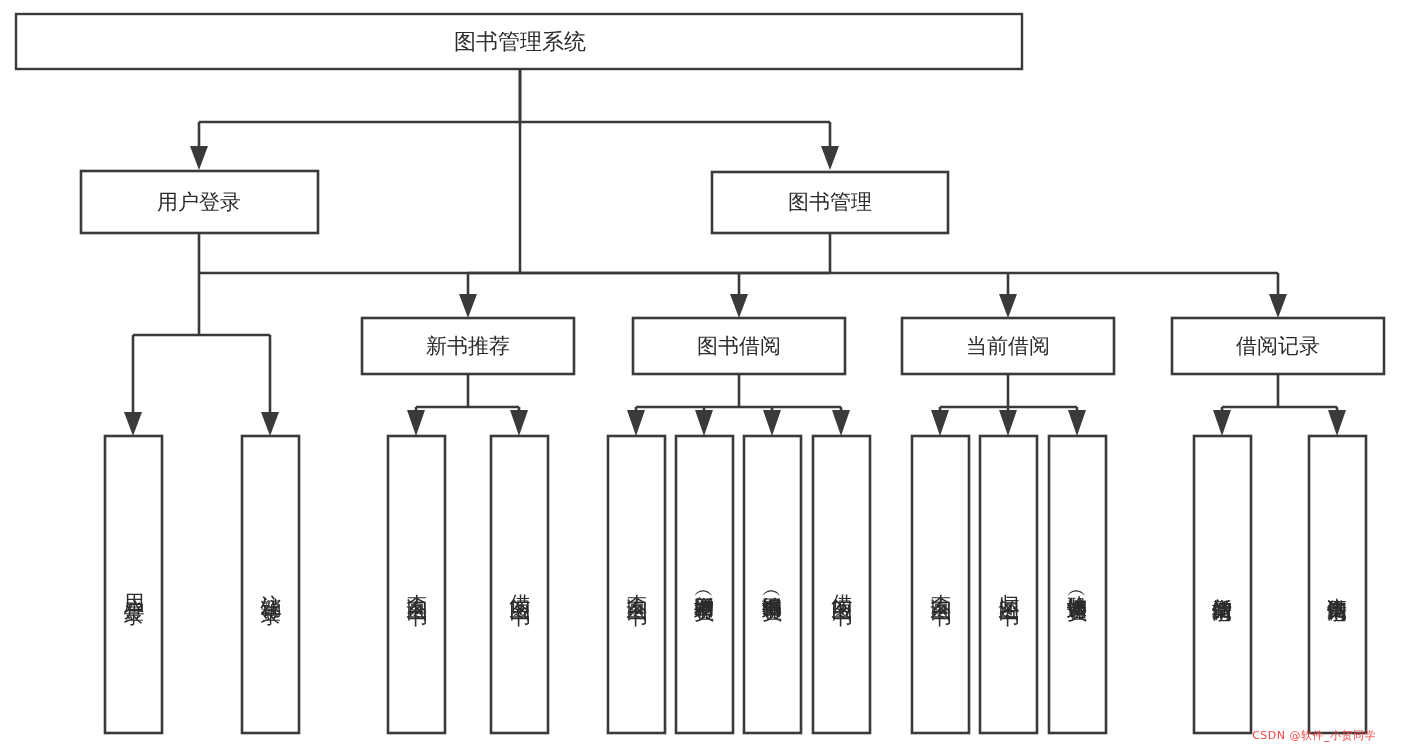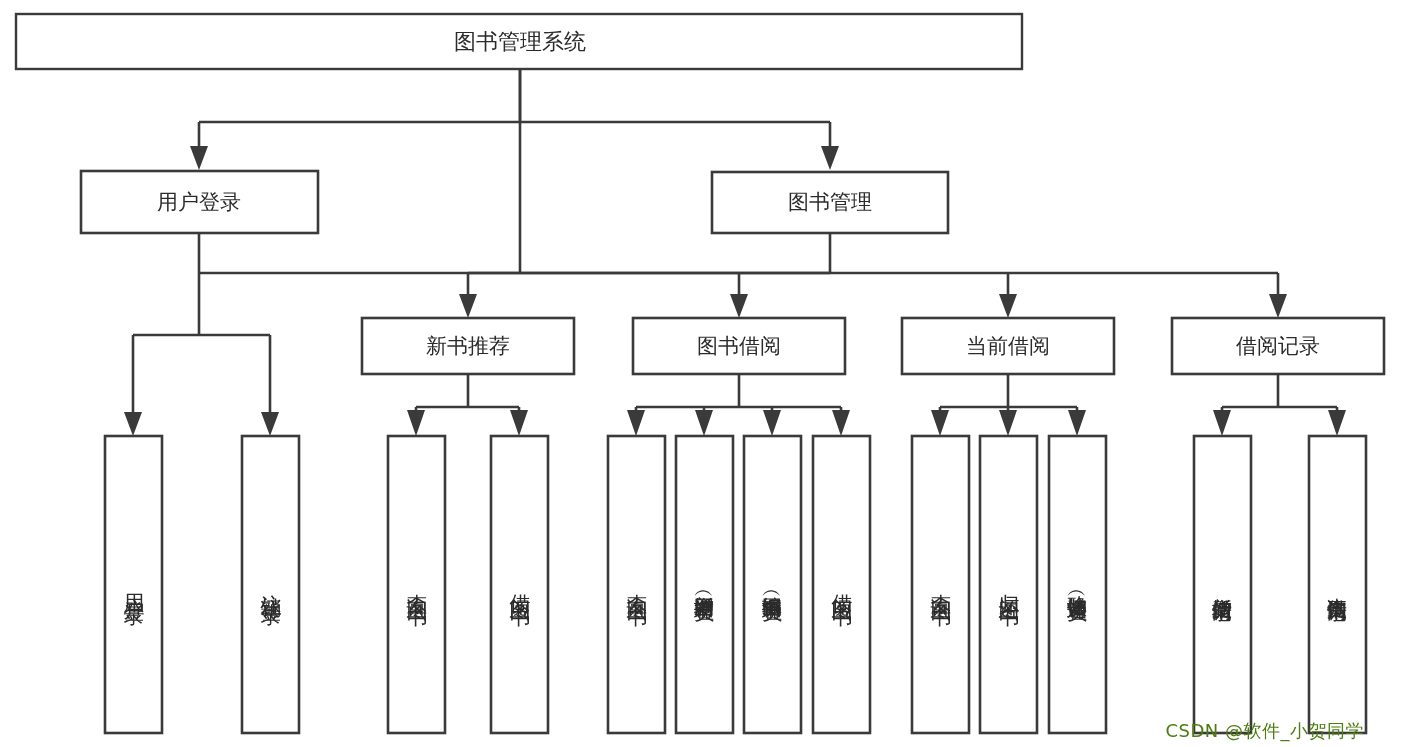--- a/index.html
+++ b/index.html
@@ -77,25 +77,25 @@
     letter-spacing: 4px;
     white-space: nowrap;
     text-align: center;
   }
   .leaf-label.tight {
     letter-spacing: 1px;
     font-size: 20px;
   }
   .watermark {
     position: absolute;
-    right: 20px;
+    right: 8px;
     bottom: 4px;
     font-family: "DejaVu Sans", "Liberation Sans", sans-serif;
-    font-size: 18px;
-    color: #4d7c0f;
+    font-size: 11px;
+    color: #ef4444;
     white-space: nowrap;
     letter-spacing: 0.5px;
   }
 </style>
 </head>
 <body>
 
 <div id="diagram-root">
 
   <svg class="diagram-canvas" viewBox="0 0 1405 747">

